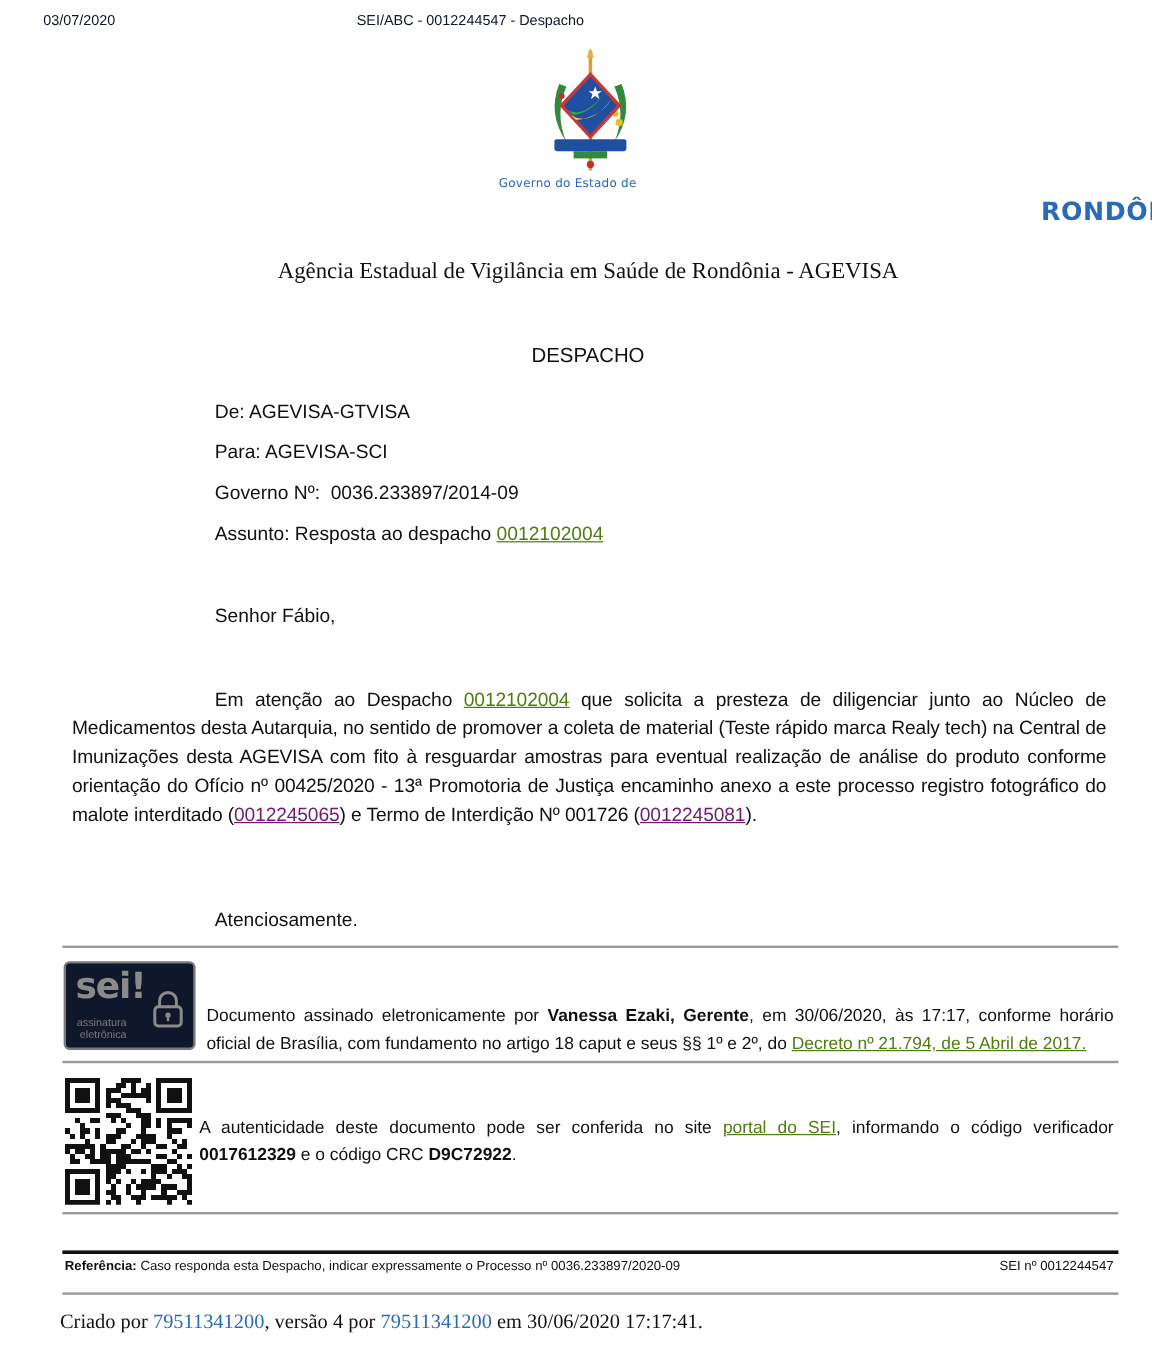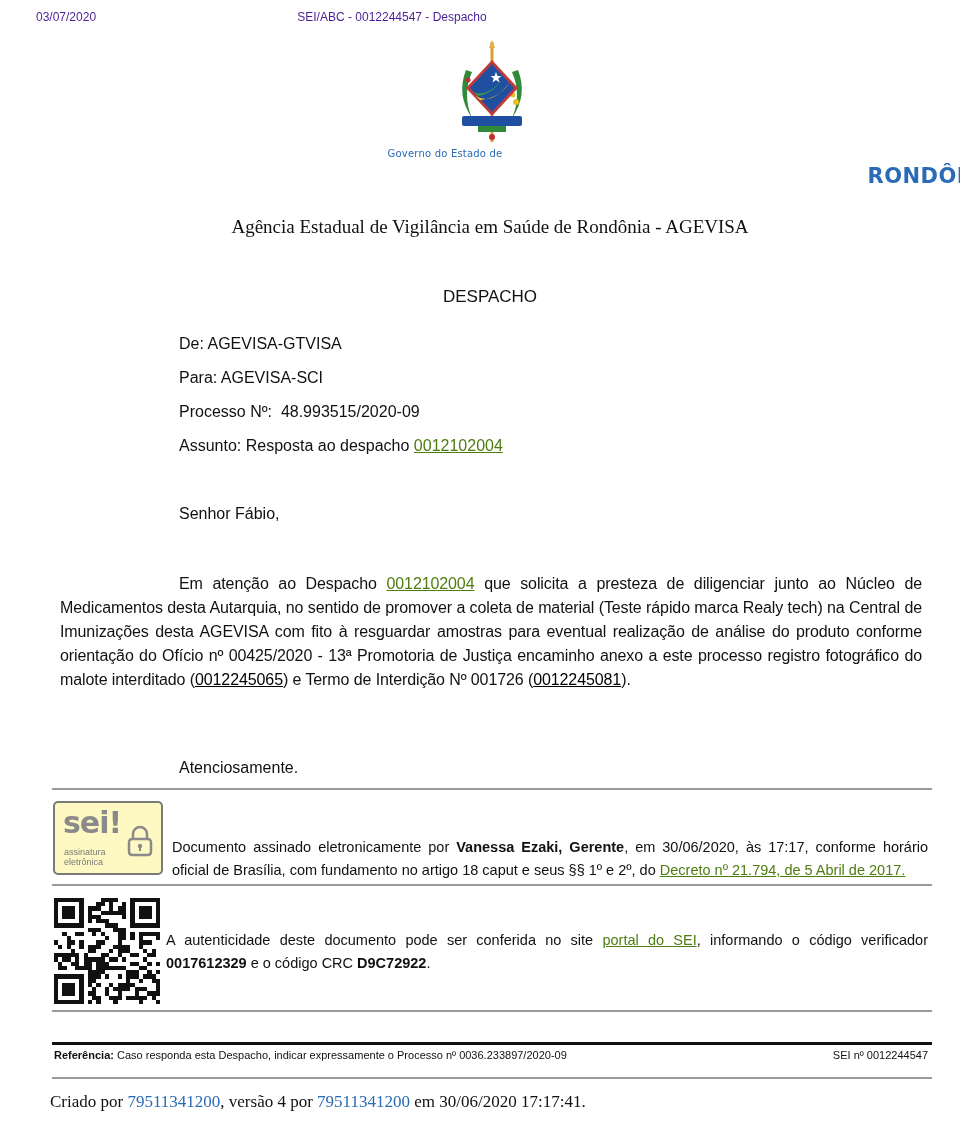--- a/index.html
+++ b/index.html
@@ -1,51 +1,51 @@
 <!DOCTYPE html>
 <html><head>
 <meta charset="utf-8">
 <style>
   html, body { margin: 0; padding: 0; background: #ffffff; }
   body { width: 960px; height: 1123px; position: relative; overflow: hidden; color: #111; font-family: "Liberation Sans", sans-serif; }
   .abs { position: absolute; }
 
-  .hdr { font-family: "Liberation Sans", sans-serif; font-size: 12px; color: #4c1d95; top: 10px; }
+  .hdr { font-family: "Liberation Sans", sans-serif; font-size: 12px; color: #0f172a; top: 10px; }
   #hdr-date { left: 36px; }
   #hdr-title { left: 0; width: 784px; text-align: center; }
 
   
   #crest { left: 452px; top: 40px; width: 80px; height: 110px; }
-  #gov-line { left: 0; width: 890px; top: 148px; text-align: center; font-family: "DejaVu Sans", sans-serif; font-size: 10px; color: #2a6bb5; letter-spacing: 0.2px; }
+  #gov-line { left: 0; width: 890px; top: 148px; text-align: center; font-family: "DejaVu Sans", sans-serif; font-size: 10px; color: #2a6bb5; letter-spacing: 0.2px; padding-left: 28px; }
   #gov-name { left: 0; width: 960px; top: 164px; text-align: right; font-family: "DejaVu Sans", sans-serif; font-weight: bold; font-size: 21px; color: #2a6bb5; letter-spacing: 0.5px; margin-left: 40px; }
 
   #agency { left: 0; width: 980px; top: 216px; text-align: center; font-family: "Liberation Serif", serif; font-size: 19px; color: #111; }
   #doc-title { left: 0; width: 980px; top: 287px; text-align: center; font-family: "Liberation Sans", sans-serif; font-size: 17px; color: #111; }
 
   .meta { left: 179px; font-family: Liberation Sans, sans-serif; font-size: 16px; color: #111; }
   #meta-de { top: 335px; }
   #meta-para { top: 369px; }
   #meta-proc { top: 403px; }
   #meta-ass { top: 437px; }
   #salut { left: 179px; top: 505px; font-size: 16px; }
 
   a.lnk { color: #4d7c0f; text-decoration: underline; cursor: pointer; }
-  a.lnk-v { color: #000000; text-decoration: underline; cursor: pointer; }
+  a.lnk-v { color: #701a75; text-decoration: underline; cursor: pointer; }
 
   #body-para { left: 60px; top: 572px; width: 862px; font-size: 16px; line-height: 24px; text-align: justify; text-indent: 119px; letter-spacing: -0.1px; }
   #closing { left: 179px; top: 759px; font-size: 16px; }
 
   .hr { left: 52px; width: 880px; height: 2px; background: #9a9a9a; }
   #hr1 { top: 788px; }
   #hr2 { top: 884px; }
   #hr3 { top: 1010px; }
   #hr4 { top: 1042px; height: 3px; background: #111; }
   #hr5 { top: 1077px; }
 
-  #sei-logo { left: 53px; top: 801px; width: 110px; height: 74px; border: 2px solid #7a7a7a; border-radius: 5px; box-sizing: border-box; background: #fef9c3; }
+  #sei-logo { left: 53px; top: 801px; width: 110px; height: 74px; border: 2px solid #7a7a7a; border-radius: 5px; box-sizing: border-box; background: #0f172a; text-align: right; }
   #sei-word { position: absolute; left: 8px; top: 2px; font-family: "DejaVu Sans", sans-serif; font-weight: bold; font-size: 30px; color: #8a8a8a; letter-spacing: -1px; }
   #sei-sub { position: absolute; left: 9px; top: 44px; font-family: "Liberation Sans", sans-serif; font-size: 9px; line-height: 10px; color: #7a7a7a; }
   #lock-icon { position: absolute; left: 72px; top: 22px; width: 26px; height: 32px; }
 
   #sign-text { left: 172px; top: 809px; width: 756px; font-size: 14.5px; line-height: 23px; text-align: justify; margin-top: 27px; }
 
   #qr { left: 54px; top: 898px; width: 106px; height: 106px; }
   #auth-text { left: 166px; top: 929px; width: 762px; font-size: 14.5px; line-height: 23px; text-align: justify; }
 
   #ref-text { left: 54px; top: 1049px; font-size: 11px; color: #111; }
@@ -86,22 +86,22 @@
 
 <div class="abs meta" id="meta-de">
   <span>De:</span>
   <span>AGEVISA-GTVISA</span>
 </div>
 <div class="abs meta" id="meta-para">
   <span>Para:</span>
   <span>AGEVISA-SCI</span>
 </div>
 <div class="abs meta" id="meta-proc">
-  <span>Processo Nº:</span>&nbsp;
-  <span>48.993515/2020-09</span>
+  <span>Governo Nº:</span>&nbsp;
+  <span>0036.233897/2014-09</span>
 </div>
 <div class="abs meta" id="meta-ass">
   <span>Assunto:</span>
   <span>Resposta ao despacho</span>
   <a class="lnk">0012102004</a>
 </div>
 
 <div class="abs" id="salut">Senhor Fábio,</div>
 
 <div class="abs" id="body-para"><span>Em atenção ao Despacho</span> <a class="lnk">0012102004</a> <span>que solicita a presteza de diligenciar junto ao Núcleo de Medicamentos desta Autarquia, no sentido de promover a coleta de material (Teste rápido marca Realy tech) na Central de Imunizações desta AGEVISA com fito à resguardar amostras para eventual realização de análise do produto conforme orientação do Ofício nº 00425/2020 - 13ª Promotoria de Justiça encaminho anexo a este processo registro fotográfico do malote interditado (</span><a class="lnk-v">0012245065</a><span>) e Termo de Interdição Nº 001726 (</span><a class="lnk-v">0012245081</a><span>).</span></div>

